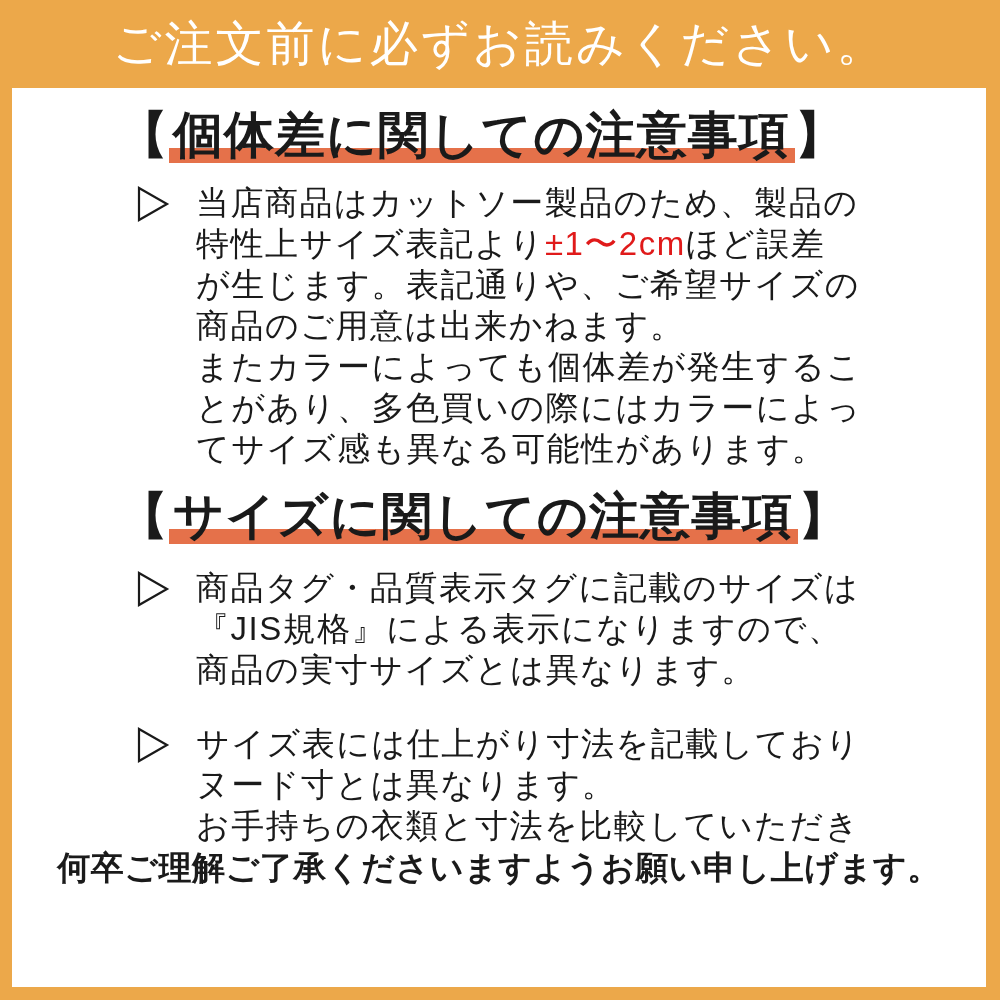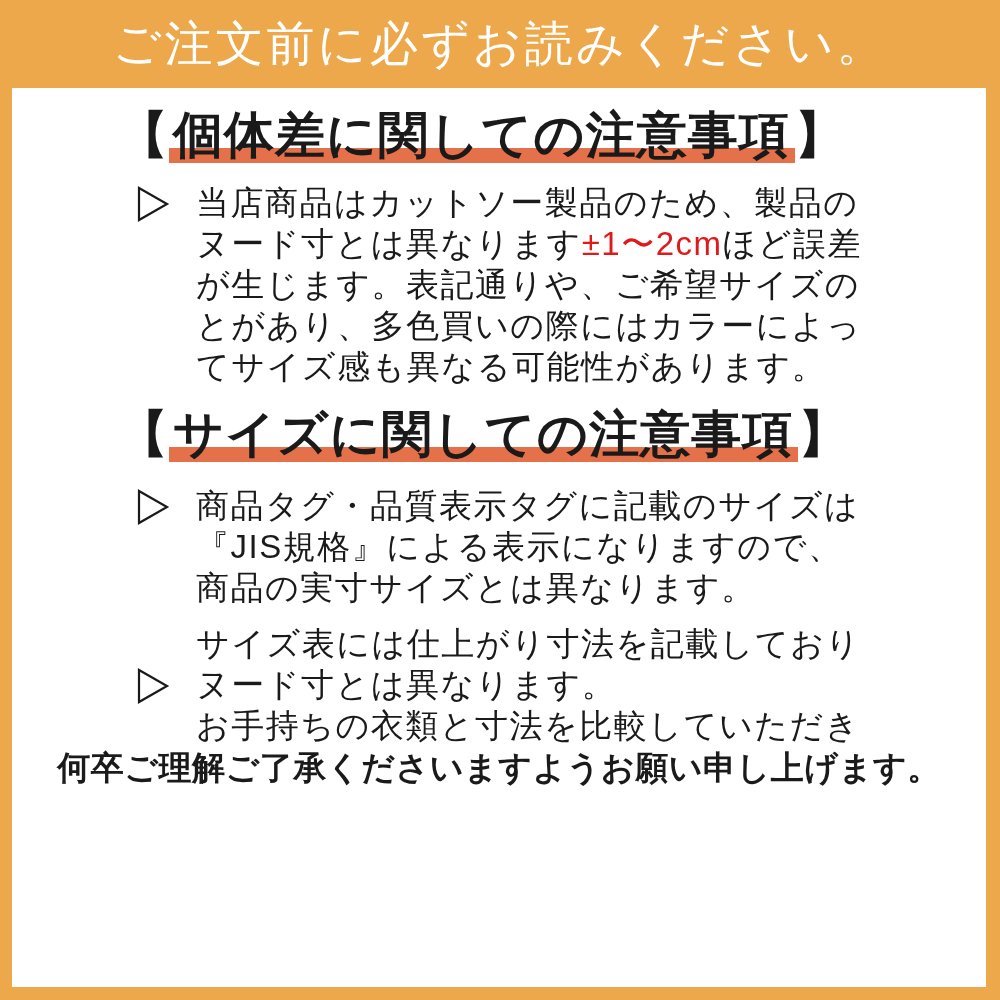--- a/index.html
+++ b/index.html
@@ -46,21 +46,21 @@
     flex:0 0 34px;width:34px;height:38px;margin-top:3px;margin-right:26px;
     display:inline-block;
   }
   .bullet .marker svg{display:block;width:34px;height:38px;}
   .bullet-text{
     font-size:33px;line-height:41px;font-weight:500;letter-spacing:1.5px;
     white-space:nowrap;
   }
   .b1{margin-top:20px;}
   .b2{margin-top:24px;}
-  .b3{margin-top:15px;align-items:center;}
+  .b3{margin-top:33px;}
   .h2-second{}
   .red{color:var(--red);}
   .footer-note{
     margin-left:-86px; 
     text-align:center;
     font-size:33px;font-weight:700;letter-spacing:0.5px;white-space:nowrap;
   }
 </style>
 </head>
 <body>
@@ -76,22 +76,24 @@
     <h2 class="section-heading"><span>【</span><span class="hl">個体差に関しての注意事項</span><span>】</span></h2>
 
     <div class="bullet b1">
       <span class="marker">
         <svg viewBox="0 0 34 38" aria-hidden="true">
             <path d="M3 3 L31 19 L3 35 Z" fill="#ffffff" stroke="#1A1A1A" stroke-width="2.2"></path>
           </svg>
       </span>
       <div class="bullet-text">
         <div class="line">当店商品はカットソー製品のため、製品の</div>
-        <div class="line"><span>ヌード寸とは異なります</span><span class="red">±1〜2cm</span><span>ほど誤差</span></div>
+        <div class="line"><span>特性上サイズ表記より</span><span class="red">±1〜2cm</span><span>ほど誤差</span></div>
         <div class="line">が生じます。表記通りや、ご希望サイズの</div>
+        <div class="line">商品のご用意は出来かねます。</div>
+        <div class="line">またカラーによっても個体差が発生するこ</div>
         <div class="line">とがあり、多色買いの際にはカラーによっ</div>
         <div class="line">てサイズ感も異なる可能性があります。</div>
       </div>
     </div>
 
     <h2 class="section-heading h2-second"><span>【</span><span class="hl">サイズに関しての注意事項</span><span>】</span></h2>
 
     <div class="bullet b2">
       <span class="marker">
         <svg viewBox="0 0 34 38" aria-hidden="true">

